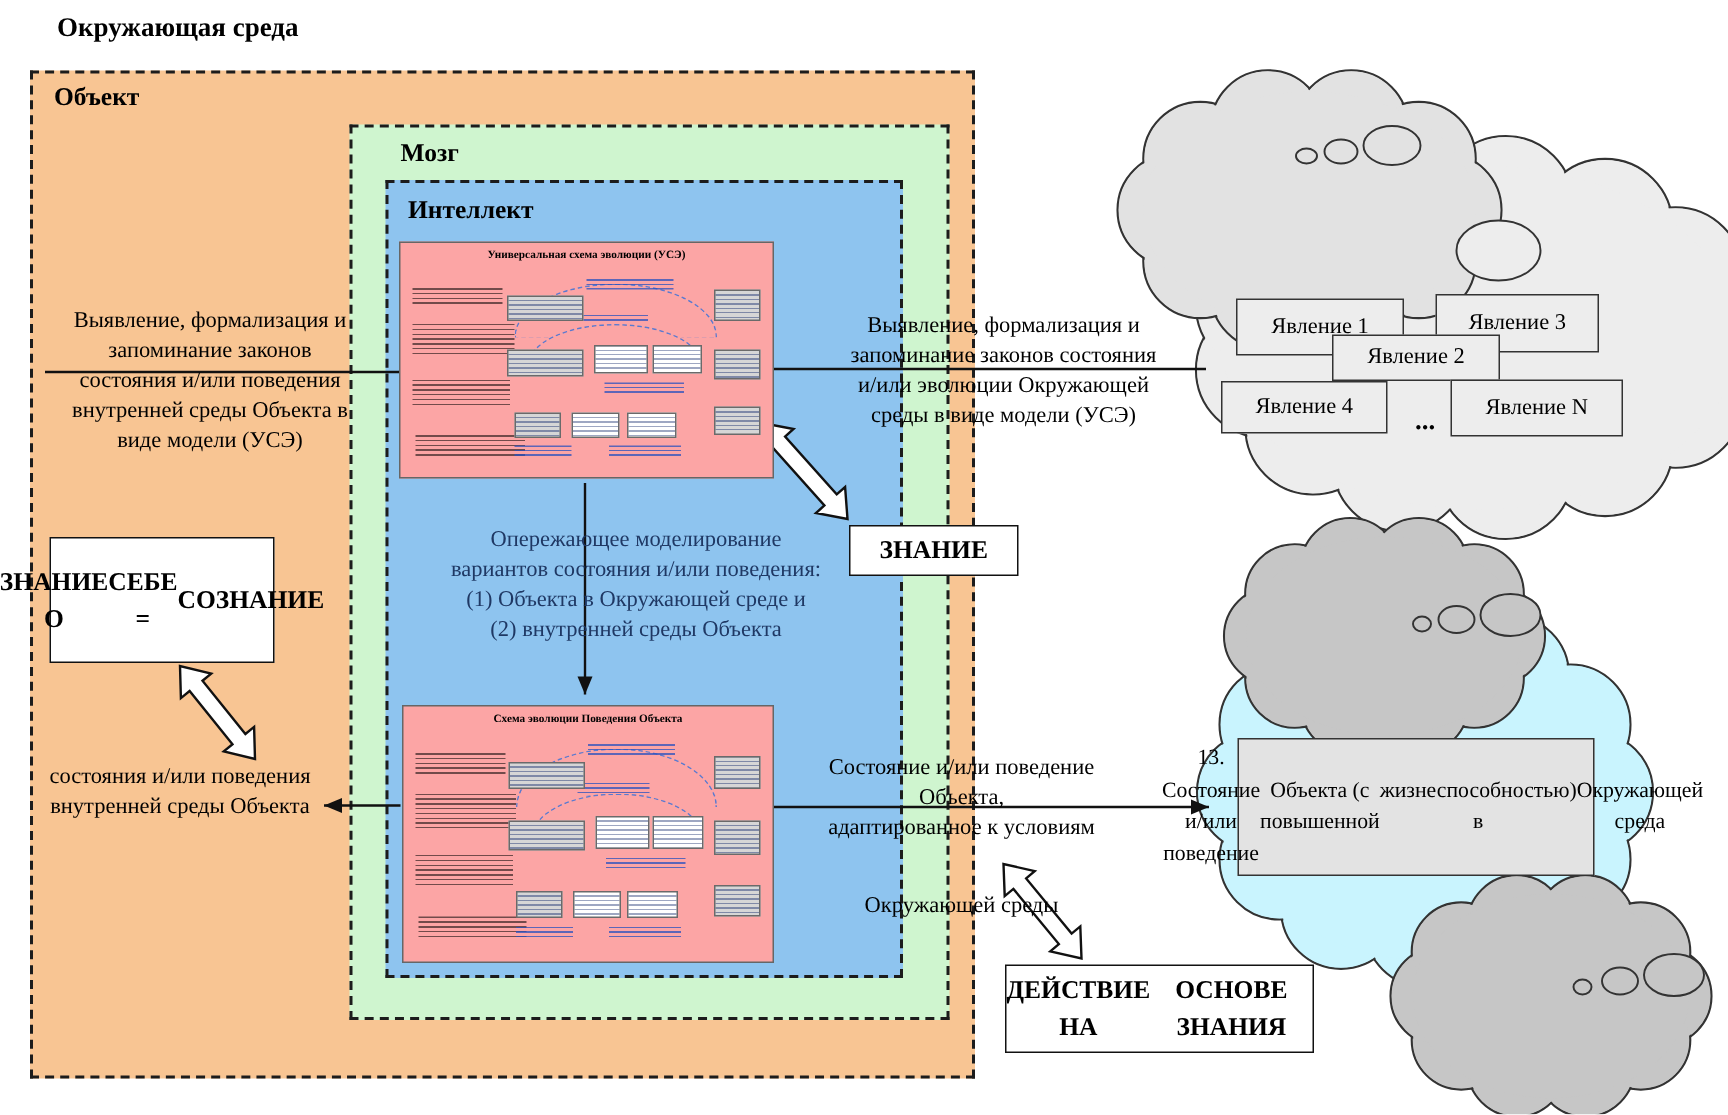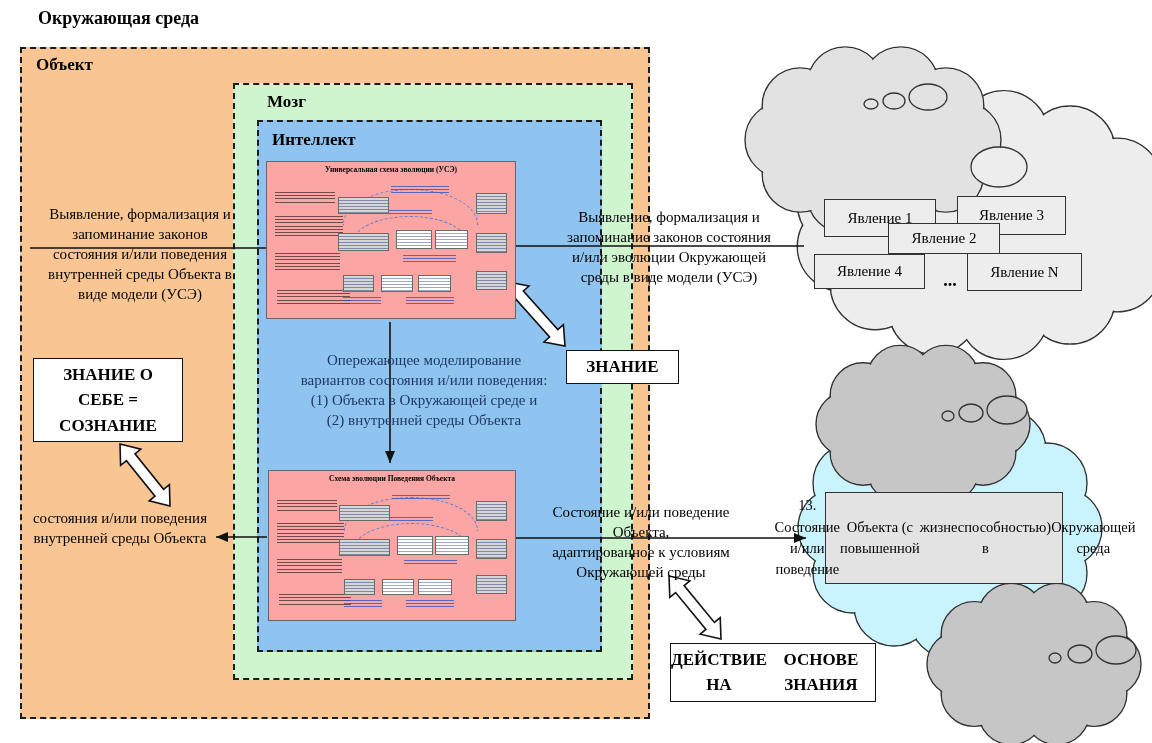--- a/index.html
+++ b/index.html
@@ -10,32 +10,32 @@
   .bg-box{position:absolute;border:2px dashed #1c1c1c;z-index:1;box-sizing:border-box;}
   #object-box{left:20px;top:47px;width:630px;height:672px;background:#F8C593;}
   #brain-box{left:233px;top:83px;width:400px;height:597px;background:#CFF5CF;}
   #intellect-box{left:257px;top:120px;width:345px;height:532px;background:#8EC4EF;}
   .container-label{position:absolute;font-weight:bold;font-size:17px;}
   .content{position:absolute;z-index:4;}
   #env-title{left:38px;top:8px;font-weight:bold;font-size:18px;}
   .txt{text-align:center;font-size:15px;line-height:1.34;}
   .wbox{background:#fff;border:1.6px solid #111;display:flex;align-items:center;justify-content:center;
         text-align:center;font-weight:bold;box-sizing:border-box;}
-  #self-knowledge-box{left:33px;top:358px;width:150px;height:84px;font-size:17px;line-height:1.5;flex-direction:column;}
+  #self-knowledge-box{left:33px;top:358px;width:150px;height:84px;font-size:17px;line-height:1.5;}
   #knowledge-box{left:566px;top:350px;width:113px;height:34px;font-size:17px;}
   #action-box{left:670px;top:643px;width:206px;height:59px;font-size:17px;line-height:1.45;}
   #result-box{left:825px;top:492px;width:238px;height:92px;background:#E3E3E3;border:1.3px solid #333;
         display:flex;align-items:center;justify-content:center;text-align:center;
         font-size:14.5px;line-height:1.48;box-sizing:border-box;padding-left:22px;}
   .ph{position:absolute;background:#EDEDED;border:1.2px solid #333;display:flex;align-items:center;
       justify-content:center;font-size:15px;box-sizing:border-box;z-index:5;}
   #ph-dots{background:none;border:none;font-weight:bold;font-size:18px;}
   .panel{position:absolute;background:#fca5a5;border:1px solid #666;box-sizing:border-box;}
   #panel-top{left:266px;top:161px;width:250px;height:158px;}
-  #panel-bottom{left:268px;top:470px;width:248px;height:151px;}
+  #panel-bottom{left:268px;top:470px;width:248px;height:172px;}
   .panel-title{position:absolute;left:0;right:0;top:3px;text-align:center;font-weight:bold;font-size:7.5px;}
   .panel-body{position:absolute;left:3px;right:3px;top:16px;bottom:3px;}
   .micro-box{position:absolute;box-sizing:border-box;border:1px solid #6a6a6a;
       background:repeating-linear-gradient(180deg,transparent 0 2px,rgba(40,60,120,.5) 2px 3px) #D6D6D6;}
   .micro-box.white{background:repeating-linear-gradient(180deg,transparent 0 2px,rgba(40,60,120,.45) 2px 3px) #fff;}
   .micro-text{position:absolute;background:repeating-linear-gradient(180deg,rgba(0,0,0,.55) 0 1px,transparent 1px 3.2px);}
   .micro-blue{position:absolute;background:repeating-linear-gradient(180deg,rgba(40,80,190,.75) 0 1px,transparent 1px 3px);}
   .micro-arc{position:absolute;border:1px dashed #5a7ad0;border-bottom:none;
       border-radius:50% 50% 0 0 / 100% 100% 0 0;box-sizing:border-box;}
   #modeling-text{color:#1F3864;}
@@ -291,21 +291,21 @@
       <span style="display: block;">(2) внутренней среды Объекта</span>
     </div>
   <div class="content txt" style="left:25px;top:508px;width:190px;">
       <span style="display: block;">состояния и/или поведения</span>
       <span style="display: block;">внутренней среды Объекта</span>
     </div>
   <div class="content txt" style="left:528px;top:502px;width:226px;">
       <span style="display: block;">Состояние и/или поведение</span>
       <span style="display: block;">Объекта,</span>
       <span style="display: block;">адаптированное к условиям</span>
-      <span style="display: block;">Окружающей среды</span>
+      <span style="display: block; margin-top: 32px;">Окружающей среды</span>
     </div>
 
   <div id="self-knowledge-box" class="wbox content">
       <span style="display: block;">ЗНАНИЕ О</span>
       <span style="display: block;">СЕБЕ =</span>
       <span style="display: block;">СОЗНАНИЕ</span>
     </div>
   <div id="knowledge-box" class="wbox content">ЗНАНИЕ</div>
   <div id="action-box" class="wbox content">
       <span style="display: block;">ДЕЙСТВИЕ НА</span>

